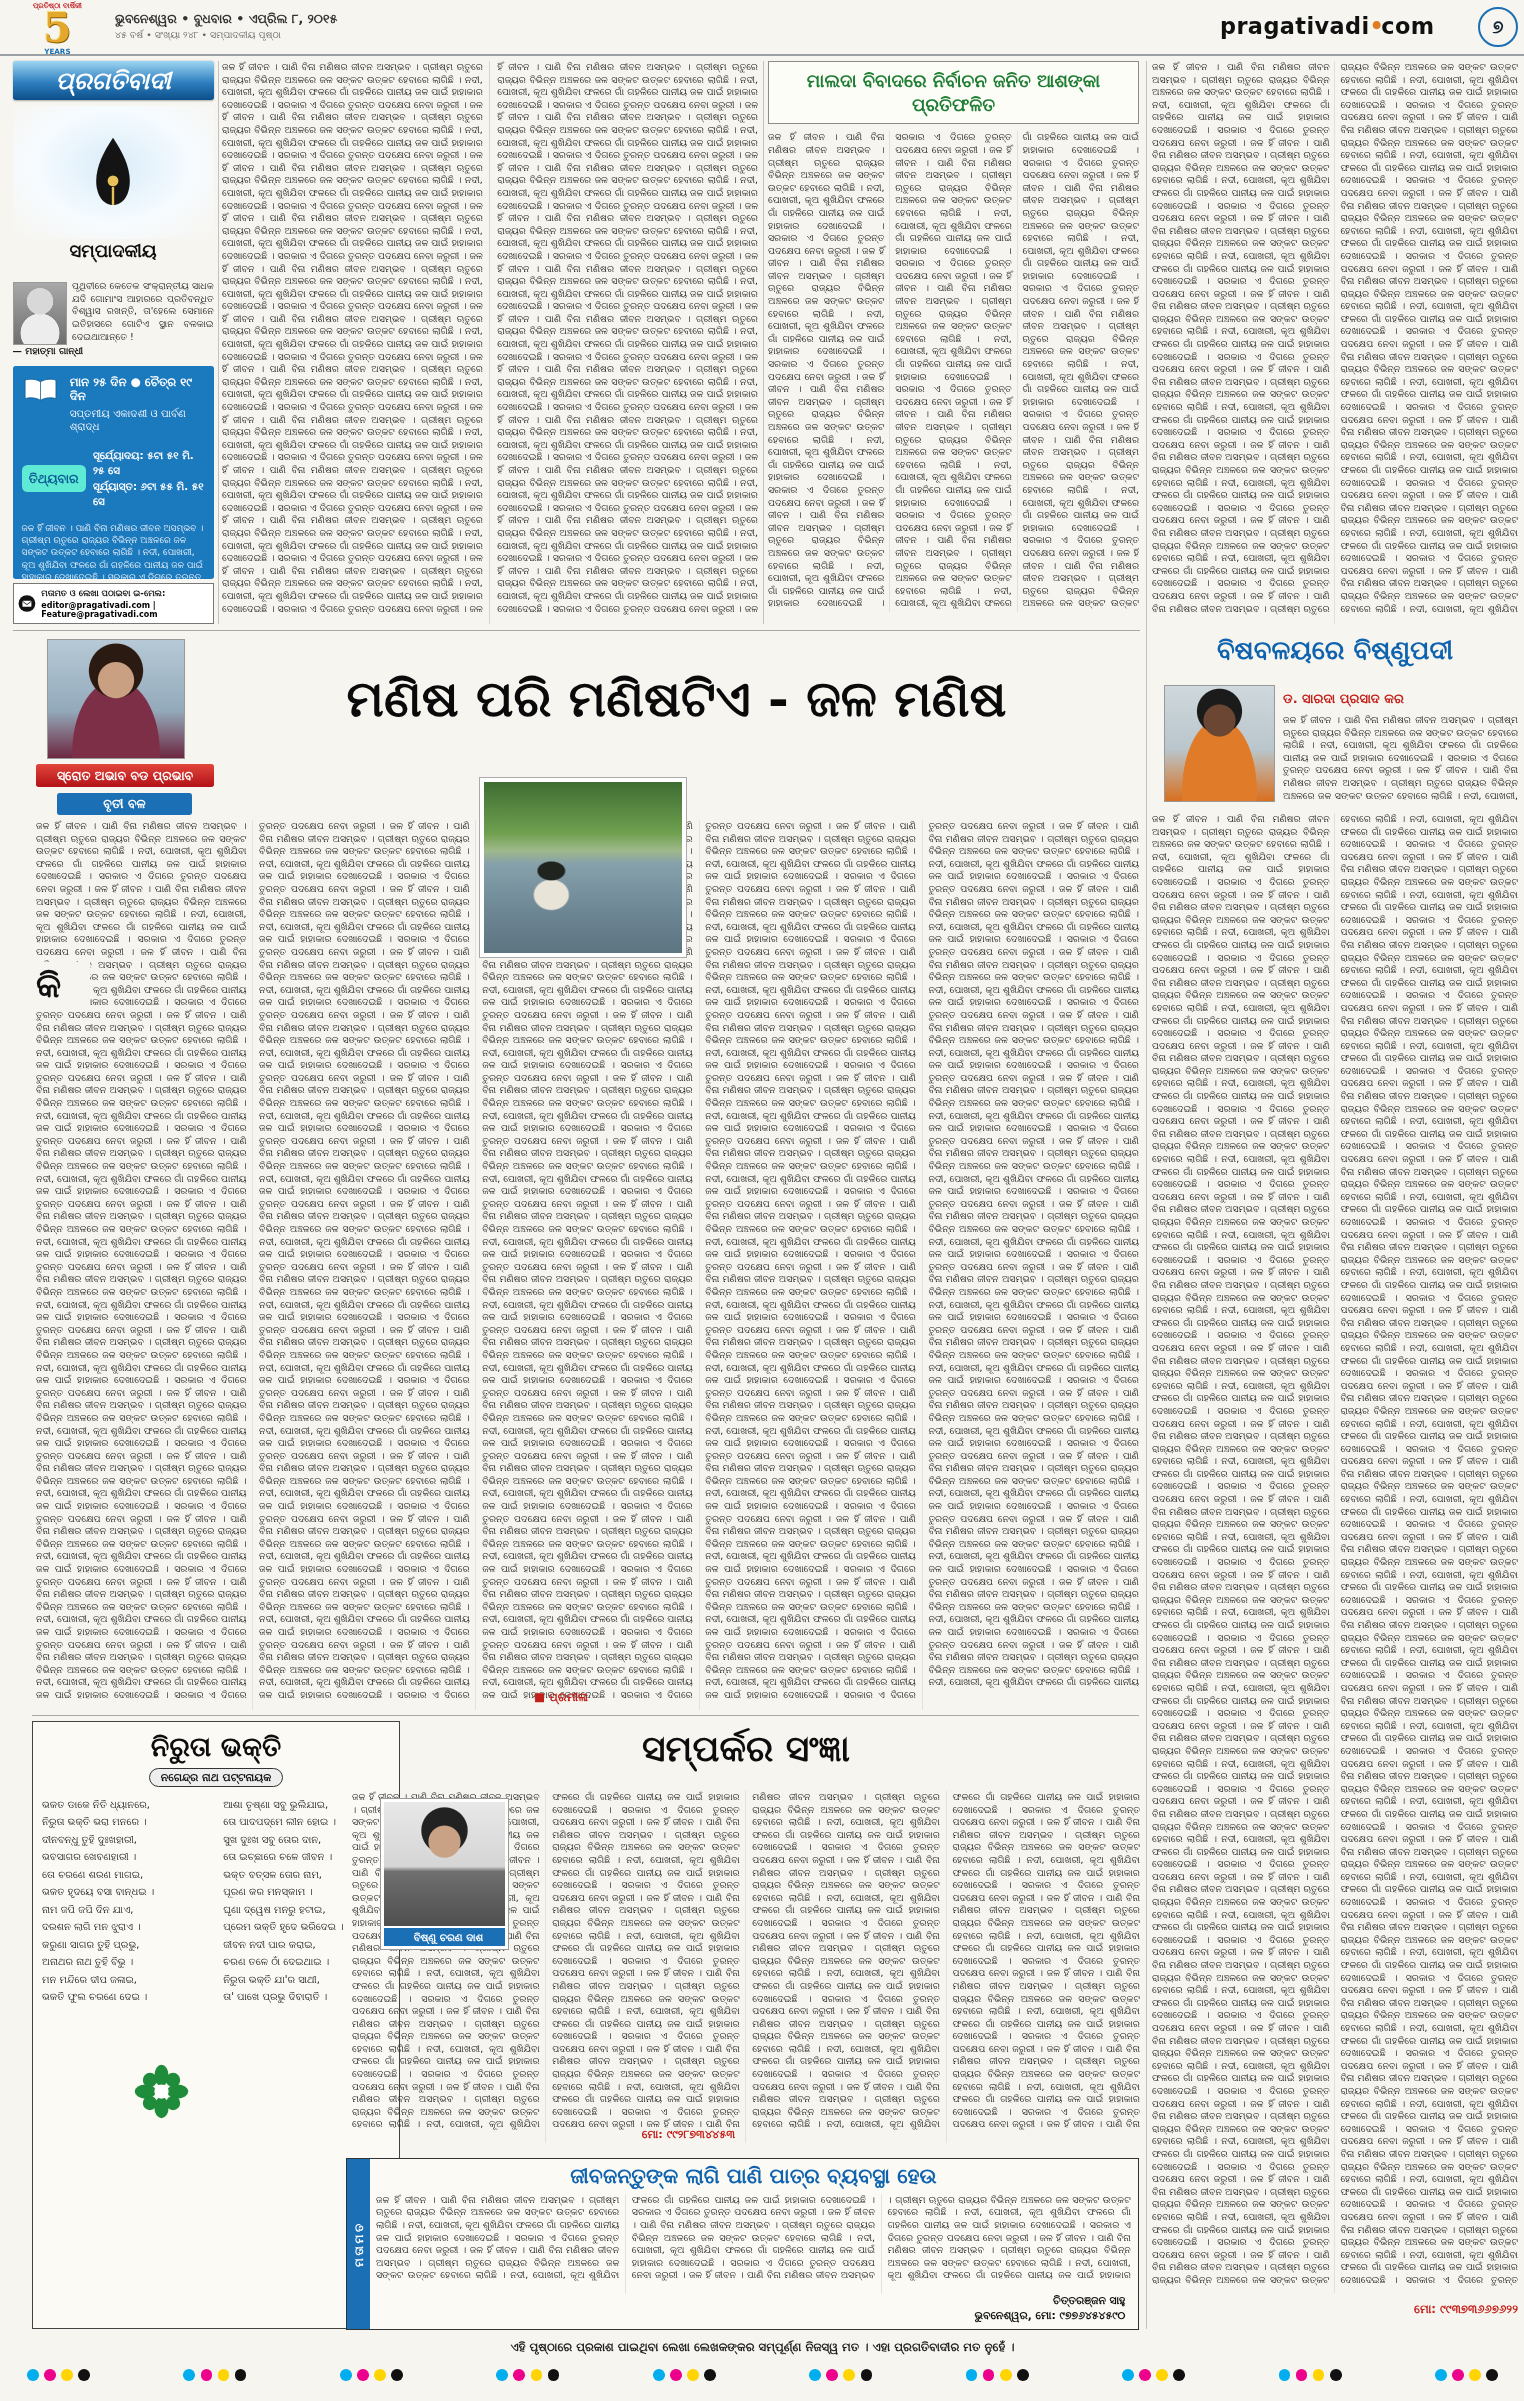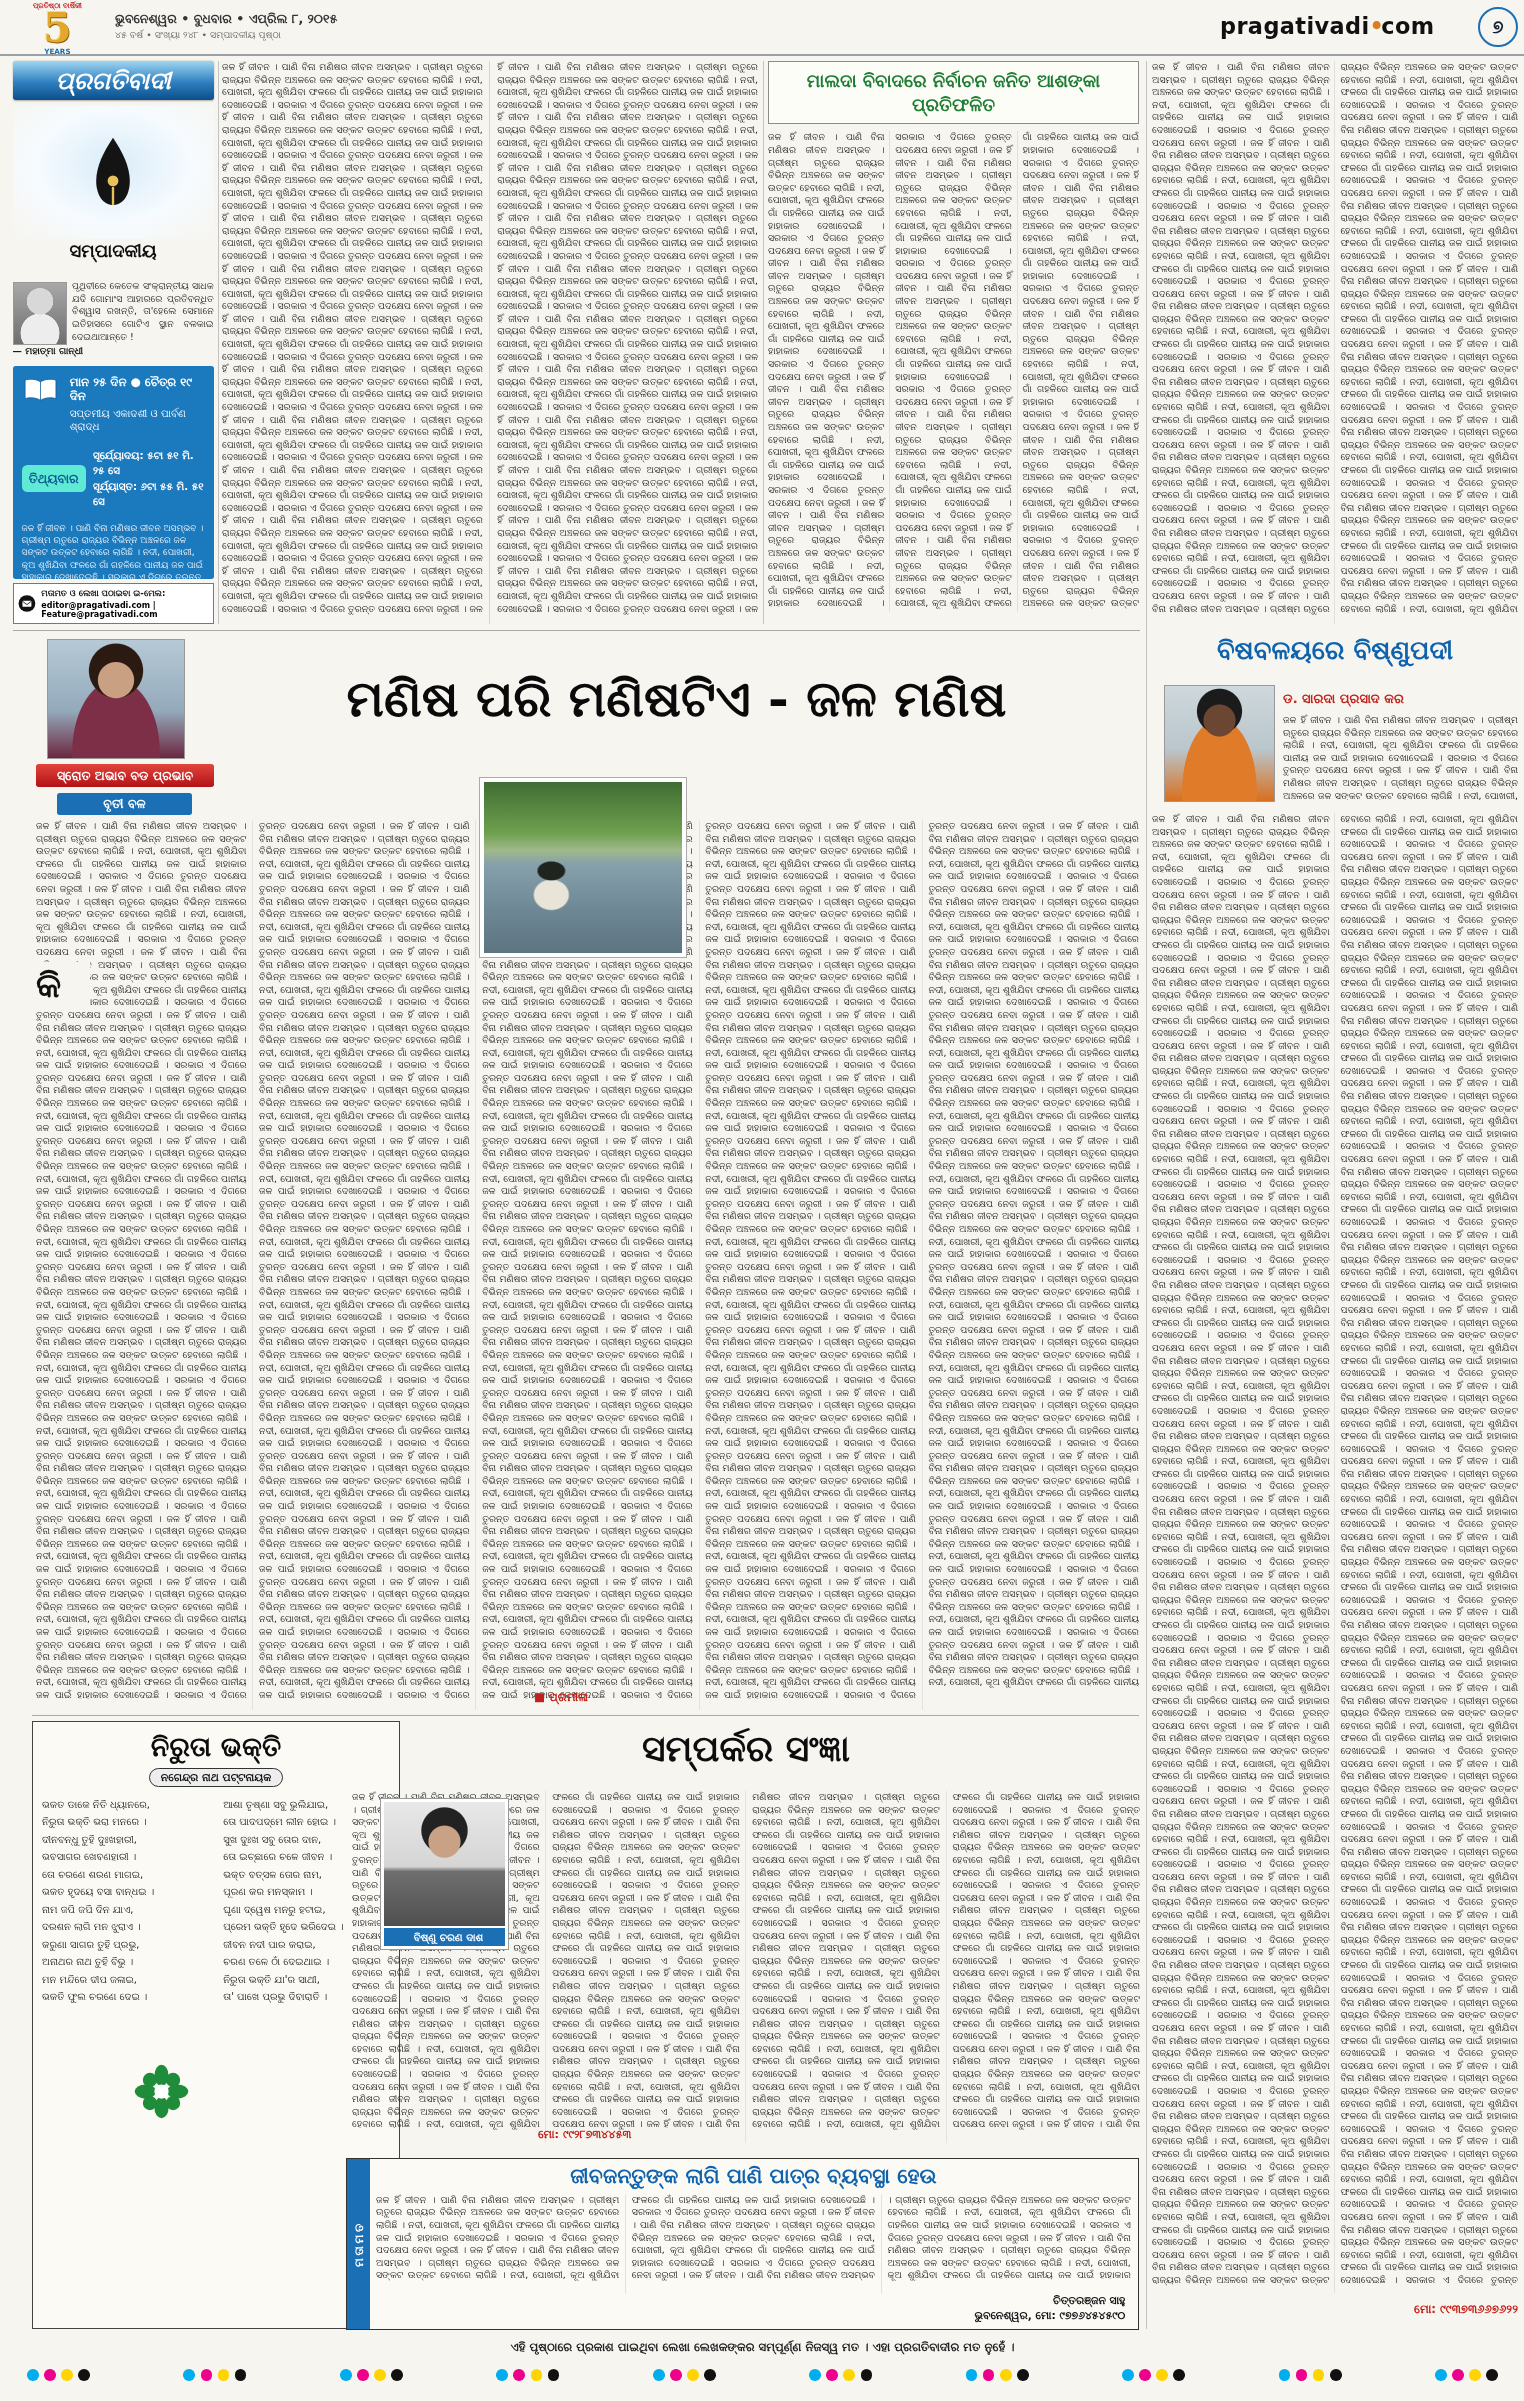--- a/index.html
+++ b/index.html
@@ -117,21 +117,21 @@
   .sampark-head{left:352px;top:1728px;width:788px;text-align:center;font-size:36px;font-weight:900;color:#0d0d0d;}
   .sampark-body{left:352px;top:1791px;width:788px;height:352px;column-count:4;column-gap:12.6px;column-rule:0.9px solid #e2e2e2;}
   .sampark-photo{left:380px;top:1798px;width:129px;height:152px;background:#fff;border:0.9px solid #999;padding:2.7px;box-sizing:border-box;}
   .sampark-photo .img{width:100%;height:124px;
     background:
       radial-gradient(circle at 50% 32%, #c9a184 0 15%, transparent 16%),
       radial-gradient(circle at 50% 23%, #222 0 20%, transparent 21%),
       linear-gradient(180deg,#e8e8e8 0%, #d5d5d5 52%, #6f6f6f 56%, #4f4f4f 100%);}
   .sampark-photo .cap{height:18px;background:#1a6fb5;color:#fff;font-size:10.3px;font-weight:bold;
     display:flex;align-items:center;justify-content:center;margin-top:2.7px;padding-left:8px;}
-  .sampark-phone{left:538px;top:2128px;width:197px;color:#c2201a;font-weight:bold;font-size:11.2px;}
+  .sampark-phone{left:538px;top:2128px;width:197px;color:#c2201a;font-weight:bold;font-size:11.2px;text-align:right;}
 
   
   .letters{left:346px;top:2158px;width:793px;height:172px;border:1.3px solid #333;background:#fbfaf5;box-sizing:border-box;}
   .letters-tab{position:absolute;left:0;top:0;width:23px;height:100%;background:#1a6fb5;color:#fff;
     display:flex;align-items:center;justify-content:center;writing-mode:vertical-rl;transform:rotate(180deg);
     font-size:11.7px;font-weight:bold;letter-spacing:2.7px;}
   .letters-inner{position:absolute;left:29px;top:3.6px;right:7.2px;bottom:3.6px;}
   .letters-head{text-align:center;color:#0e62ae;font-weight:900;font-size:20.6px;margin:1.8px 0 5.4px 0;}
   .letters-body{column-count:3;column-gap:12.6px;column-rule:0.9px solid #e2e2e2;height:100px;}
   .letters-sign{position:absolute;right:5.4px;bottom:1.8px;text-align:right;font-size:10.8px;font-weight:bold;color:#111;line-height:1.35;}

